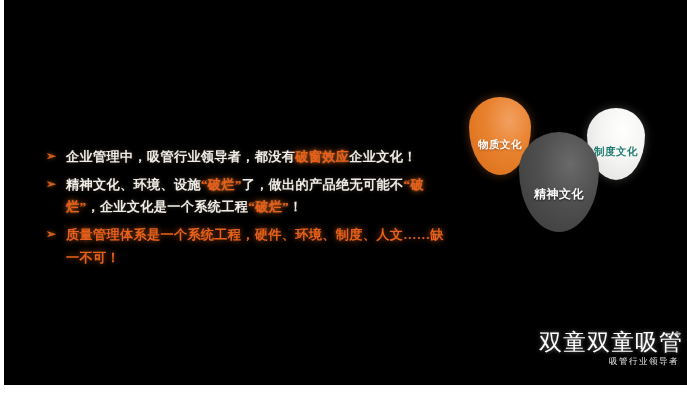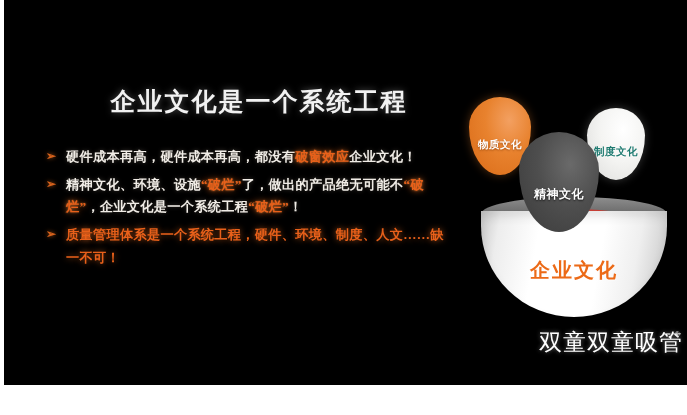--- a/index.html
+++ b/index.html
@@ -267,27 +267,26 @@
     font-family: "Liberation Serif", "DejaVu Serif", serif;
   }
 </style>
 </head>
 <body>
 
 <div class="page">
 
   <div class="slide">
 
-    <div class="slide-title">企业文化是一个系统工程</div>
 
     <div class="bullets">
 
       <div class="bullet">
         <span class="bullet-marker">➢</span>
-        <span>硬件成本再高，硬件成本再高，都没有</span><span class="hl">破窗效应</span><span>企业文化！</span>
+        <span>企业管理中，吸管行业领导者，都没有</span><span class="hl">破窗效应</span><span>企业文化！</span>
       </div>
 
       <div class="bullet">
         <span class="bullet-marker">➢</span>
         <span>精神文化、环境、设施</span><span class="hl">“破烂”</span><span>了，做出的产品绝无可能不</span><span class="hl">“破烂”</span><span>，企业文化是一个系统工程</span><span class="hl">“破烂”</span><span>！</span>
       </div>
 
       <div class="bullet all-orange">
         <span class="bullet-marker">➢</span>
         <span>质量管理体系是一个系统工程，硬件、环境、制度、人文……缺一不可！</span>
@@ -298,35 +297,29 @@
     <div class="diagram">
 
       <div class="drop drop-material">
         <span>物质文化</span>
       </div>
 
       <div class="drop drop-system">
         <span>制度文化</span>
       </div>
 
-      <div class="bowl">
-        <div class="bowl-rim"></div>
-        <div class="bowl-liquid"></div>
-        <div class="bowl-body">
-          <span class="bowl-label">企业文化</span>
-        </div>
-      </div>
 
       <div class="drop drop-spirit">
         <span>精神文化</span>
       </div>
 
     </div>
 
     <div class="logo">
       <span class="logo-main">双童双童吸管</span>
       <span class="logo-reg">®</span>
+      <span class="logo-sub">吸管行业领导者</span>
     </div>
 
   </div>
 
 
 </div>
 
 </body></html>

